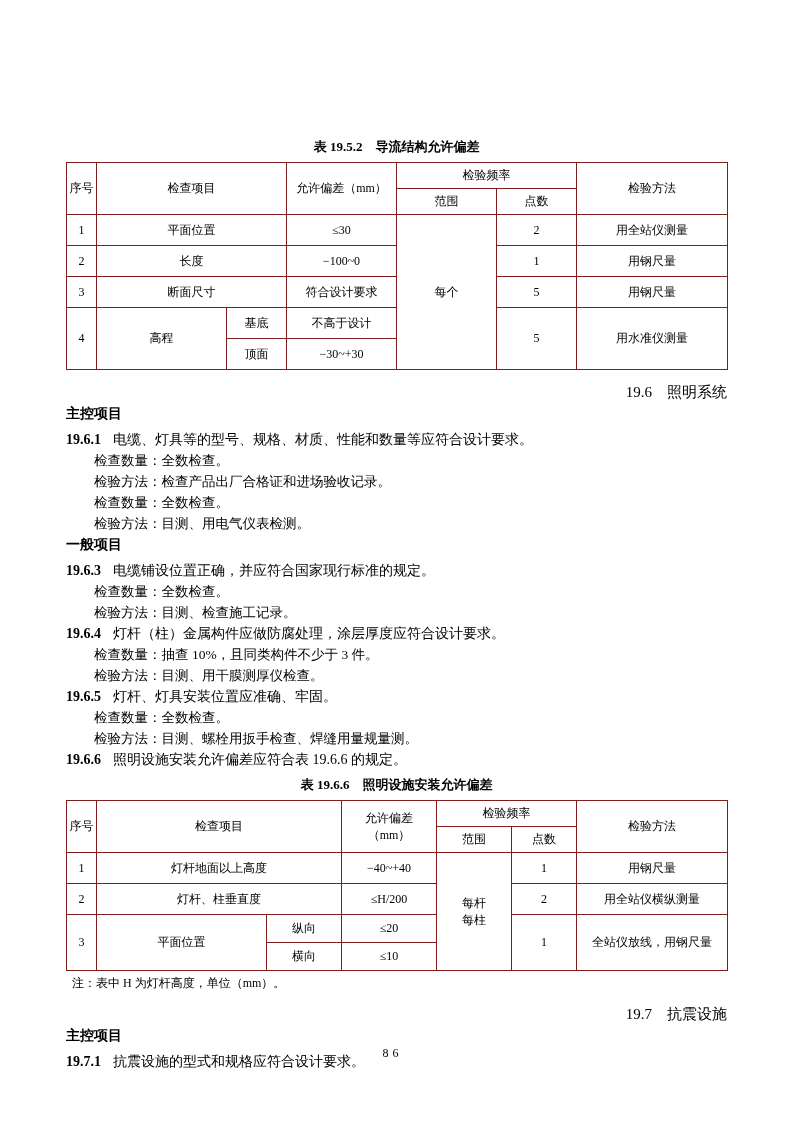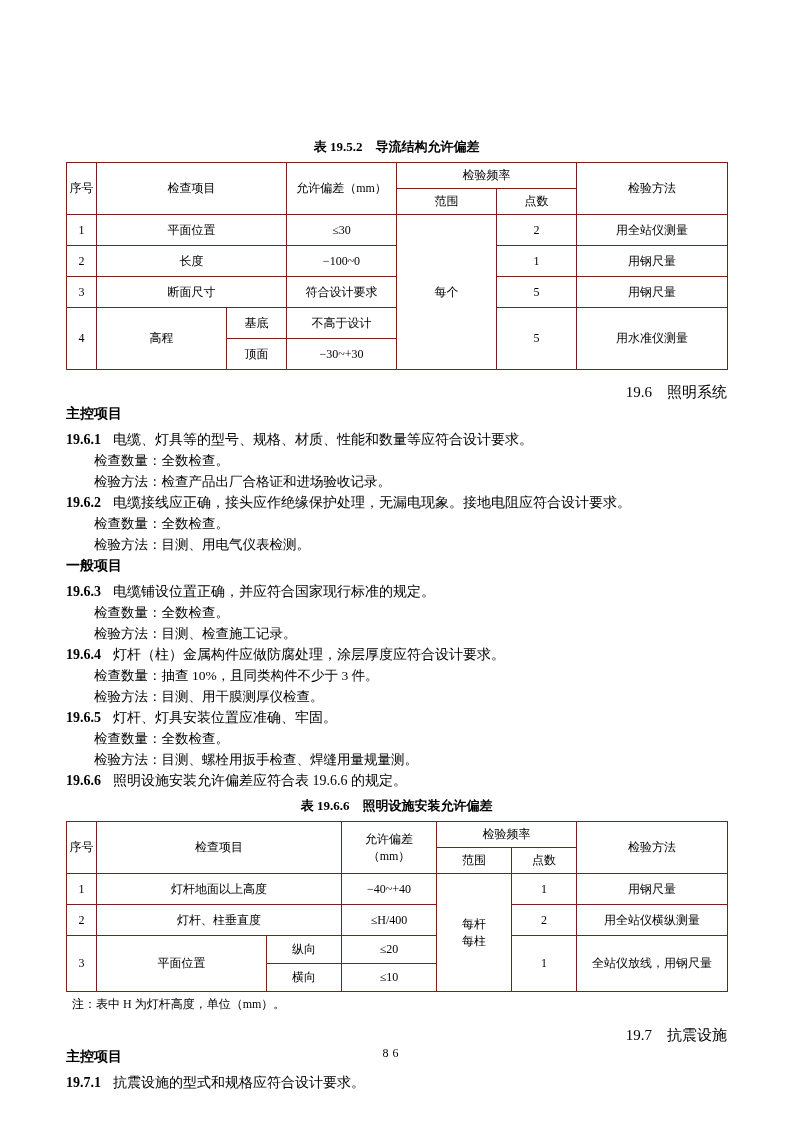--- a/index.html
+++ b/index.html
@@ -118,21 +118,20 @@
 
   <div class="sec-heading">19.6　照明系统</div>
   <div class="sub-heading">主控项目</div>
 
   <div>
     <p class="num-para"><span class="pnum">19.6.1</span><span>电缆、灯具等的型号、规格、材质、性能和数量等应符合设计要求。</span></p>
     <p class="sub-line">检查数量：全数检查。</p>
     <p class="sub-line">检验方法：检查产品出厂合格证和进场验收记录。</p>
   </div>
   <div>
-    <p class="num-para"><span class="pnum">19.6.2</span><span>电缆接线应正确，接头应作绝缘保护处理，无漏电现象。接地电阻应符合设计要求。</span></p>
     <p class="sub-line">检查数量：全数检查。</p>
     <p class="sub-line">检验方法：目测、用电气仪表检测。</p>
   </div>
 
   <div class="sub-heading">一般项目</div>
 
   <div>
     <p class="num-para"><span class="pnum">19.6.3</span><span>电缆铺设位置正确，并应符合国家现行标准的规定。</span></p>
     <p class="sub-line">检查数量：全数检查。</p>
     <p class="sub-line">检验方法：目测、检查施工记录。</p>
@@ -179,21 +178,21 @@
         <td colspan="2">灯杆地面以上高度</td>
         <td>−40~+40</td>
         <td rowspan="4" class="pre">每杆
 每柱</td>
         <td>1</td>
         <td>用钢尺量</td>
       </tr>
       <tr class="drow">
         <td>2</td>
         <td colspan="2">灯杆、柱垂直度</td>
-        <td>≤H/400</td>
+        <td>≤H/200</td>
         <td>2</td>
         <td>用全站仪横纵测量</td>
       </tr>
       <tr class="srow">
         <td rowspan="2">3</td>
         <td rowspan="2">平面位置</td>
         <td>纵向</td>
         <td>≤20</td>
         <td rowspan="2">1</td>
         <td rowspan="2">全站仪放线，用钢尺量</td>

